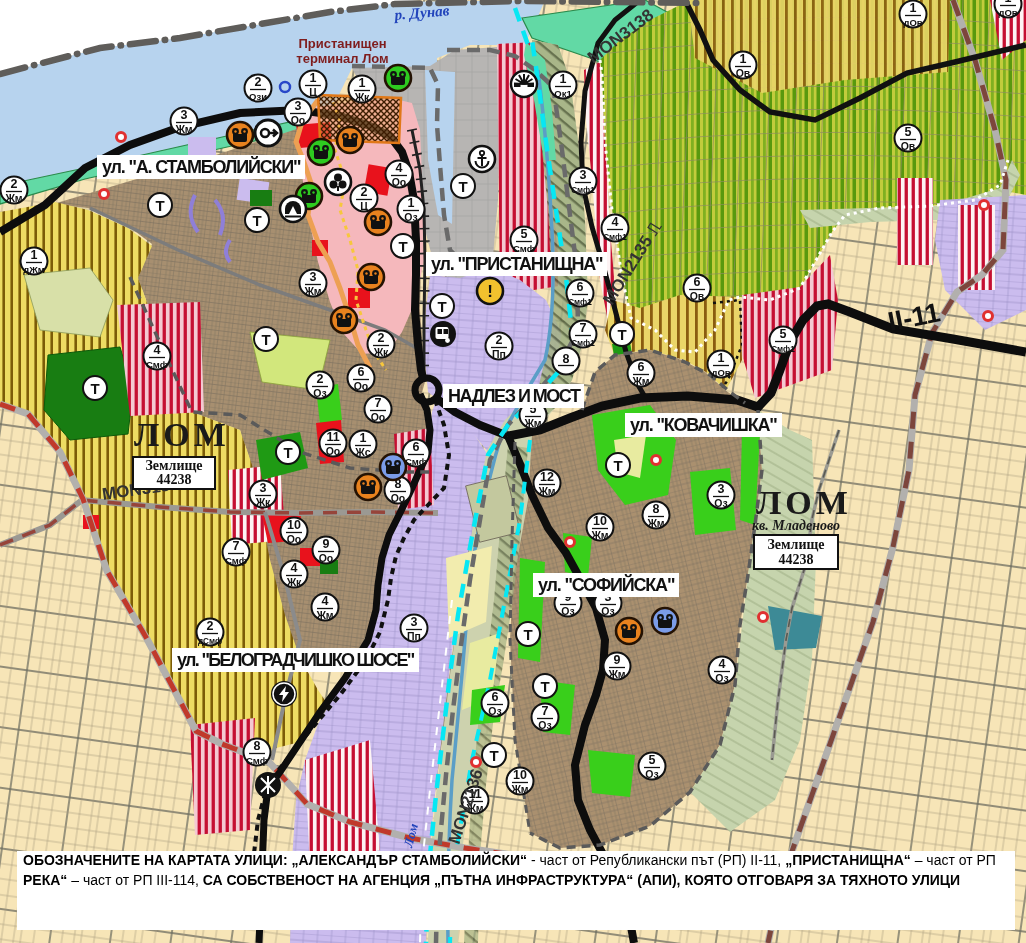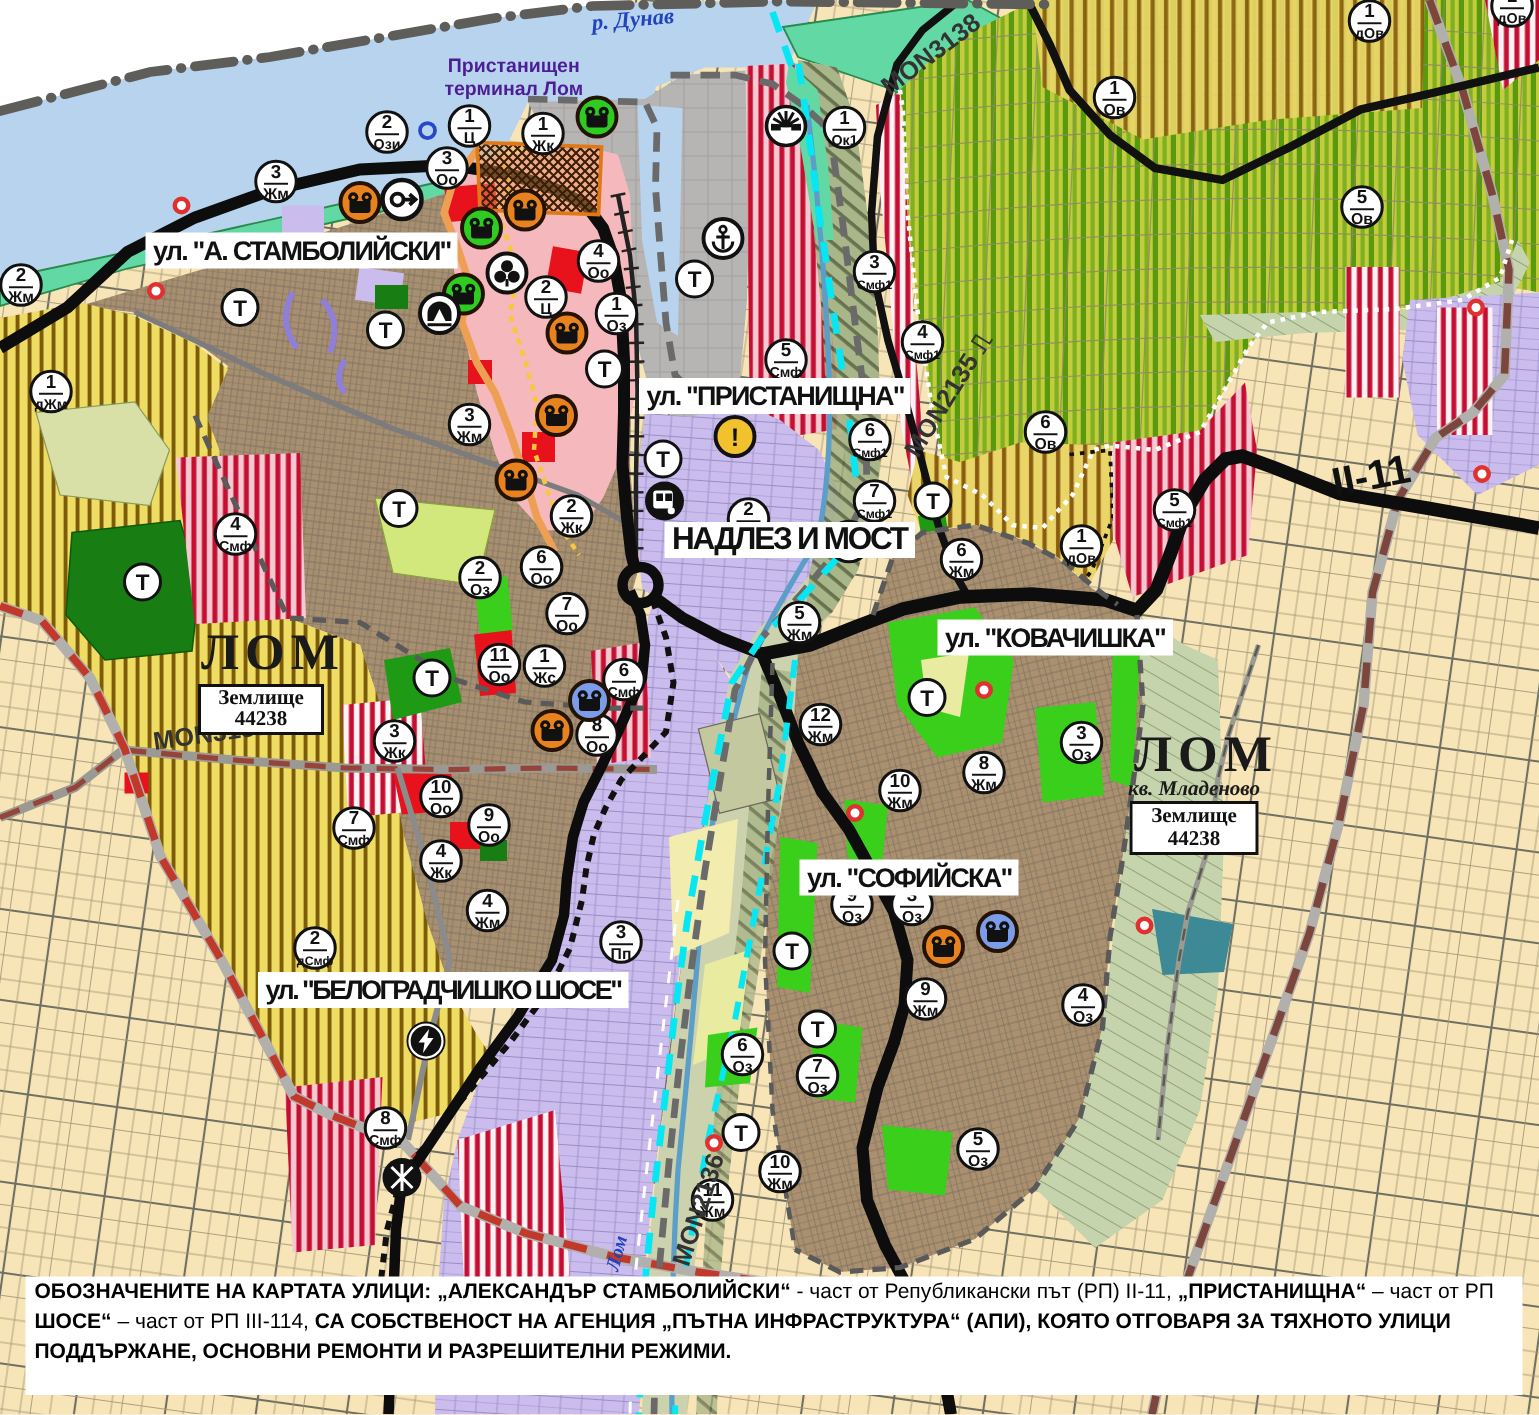--- a/index.html
+++ b/index.html
@@ -1018,35 +1018,34 @@
 
 <text x="412" y="848" font-family="Liberation Serif, serif" font-style="italic" font-weight="bold" font-size="13" fill="#2244bb" transform="rotate(-75 412 848)">Лом</text>
 
 <text x="134" y="446" font-family="Liberation Serif, serif" font-weight="bold" font-size="34" fill="#1a1a1a" letter-spacing="4">ЛОМ</text>
 
 <text x="756" y="514" font-family="Liberation Serif, serif" font-weight="bold" font-size="34" fill="#1a1a1a" letter-spacing="4">ЛОМ</text>
 
 <text x="752" y="530" font-family="Liberation Serif, serif" font-style="italic" font-weight="bold" font-size="14" fill="#1a1a1a">кв. Младеново</text>
 </svg>
 
-<div style="position:absolute;left:285px;top:36px;width:115px;text-align:center;font-size:13px;font-weight:bold;line-height:15px;color:#4c1d95">Пристанищен терминал Лом</div>
+<div style="position:absolute;left:285px;top:36px;width:115px;text-align:center;font-size:13px;font-weight:bold;line-height:15px;color:#7f1d1d">Пристанищен терминал Лом</div>
 
 <div class="lbl" style="left:97px;top:155px">ул. "А. СТАМБОЛИЙСКИ"</div>
 
 <div class="lbl" style="left:426px;top:252px">ул. "ПРИСТАНИЩНА"</div>
 
-<div class="lbl" style="left:443px;top:348px;font-size:21px;letter-spacing:-1.5px">НАДЛЕЗ И МОСТ</div>
+<div class="lbl" style="left:443px;top:384px;font-size:18px;letter-spacing:-1.5px">НАДЛЕЗ И МОСТ</div>
 
 <div class="lbl" style="left:625px;top:413px">ул. "КОВАЧИШКА"</div>
 
 <div class="lbl" style="left:533px;top:573px">ул. "СОФИЙСКА"</div>
 
 <div class="lbl" style="left:172px;top:648px;letter-spacing:-1.7px">ул. "БЕЛОГРАДЧИШКО ШОСЕ"</div>
 
 <div style="position:absolute;left:132px;top:456px;width:80px;background:#fff;border:2px solid #111;text-align:center;font-family:Liberation Serif,serif;font-weight:bold;font-size:14px;line-height:14px;padding:1px 0;color:#111">Землище<br>44238</div>
 
 <div style="position:absolute;left:753px;top:534px;width:82px;background:#fff;border:2px solid #111;text-align:center;font-family:Liberation Serif,serif;font-weight:bold;font-size:14px;line-height:15px;padding:1px 0;color:#111">Землище<br>44238</div>
 
 <div style="position:absolute;left:17px;top:851px;width:992px;height:79px;background:#fff;padding:0 0 0 6px;font-size:14px;line-height:19.8px;color:#000;white-space:nowrap;overflow:hidden">
 <div><b>ОБОЗНАЧЕНИТЕ НА КАРТАТА УЛИЦИ: „АЛЕКСАНДЪР СТАМБОЛИЙСКИ“</b> - част от Републикански път (РП) II-11, <b>„ПРИСТАНИЩНА“</b> – част от РП</div>
-<div><b>ШОСЕ“</b> – част от РП III-114, <b>СА СОБСТВЕНОСТ НА АГЕНЦИЯ „ПЪТНА ИНФРАСТРУКТУРА“ (АПИ), КОЯТО ОТГОВАРЯ ЗА ТЯХНОТО УЛИЦИ</b></div>
-<div><b>ПОДДЪРЖАНЕ, ОСНОВНИ РЕМОНТИ И РАЗРЕШИТЕЛНИ РЕЖИМИ.</b></div>
+<div><b>РЕКА“</b> – част от РП III-114, <b>СА СОБСТВЕНОСТ НА АГЕНЦИЯ „ПЪТНА ИНФРАСТРУКТУРА“ (АПИ), КОЯТО ОТГОВАРЯ ЗА ТЯХНОТО УЛИЦИ</b></div>
 </div>
 </div>
 </body></html>

